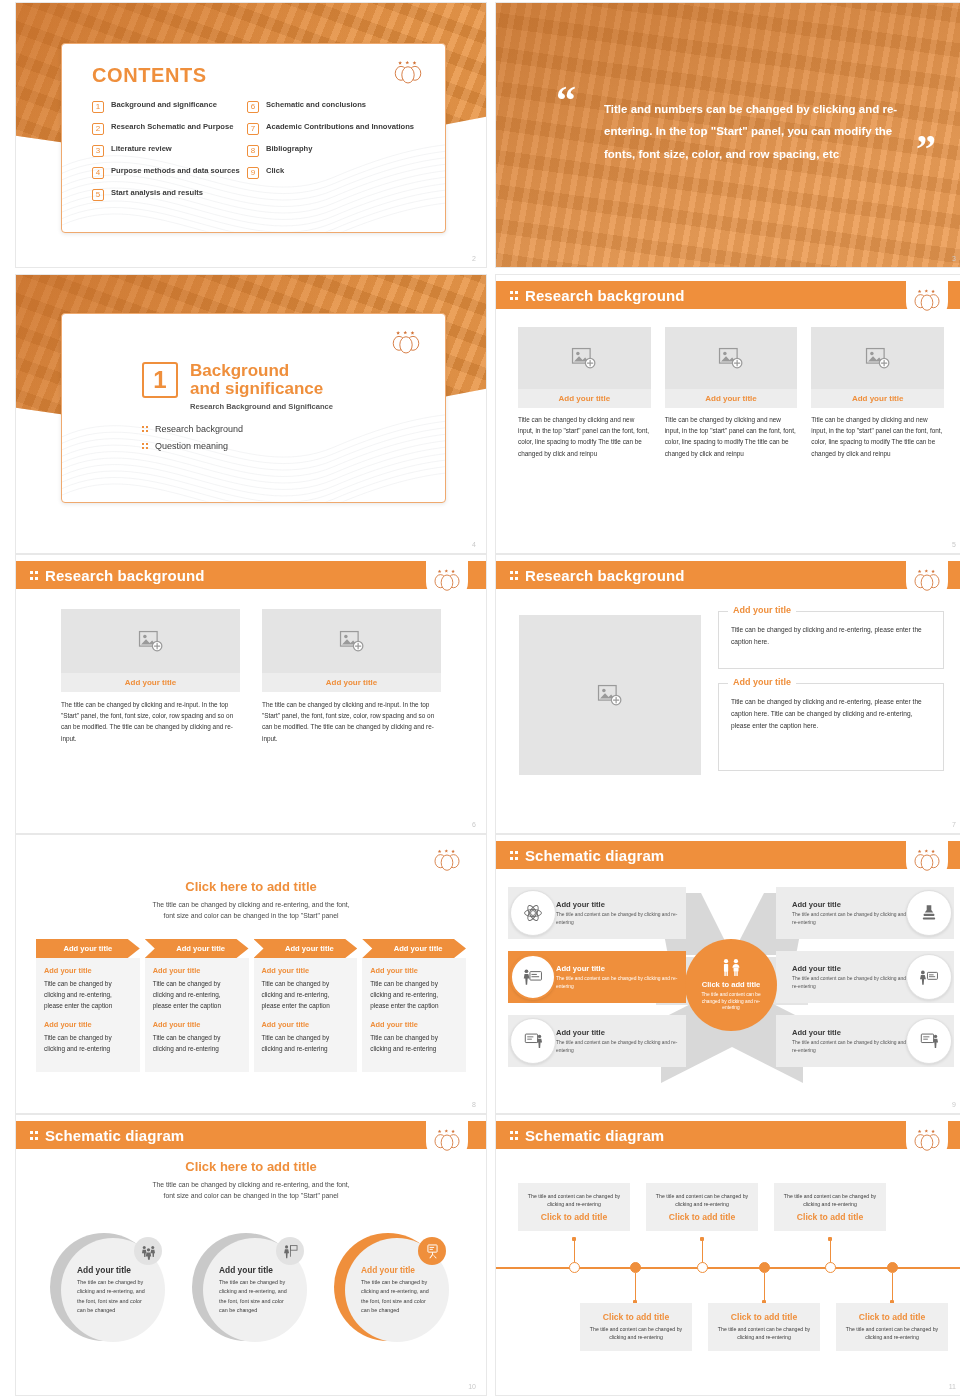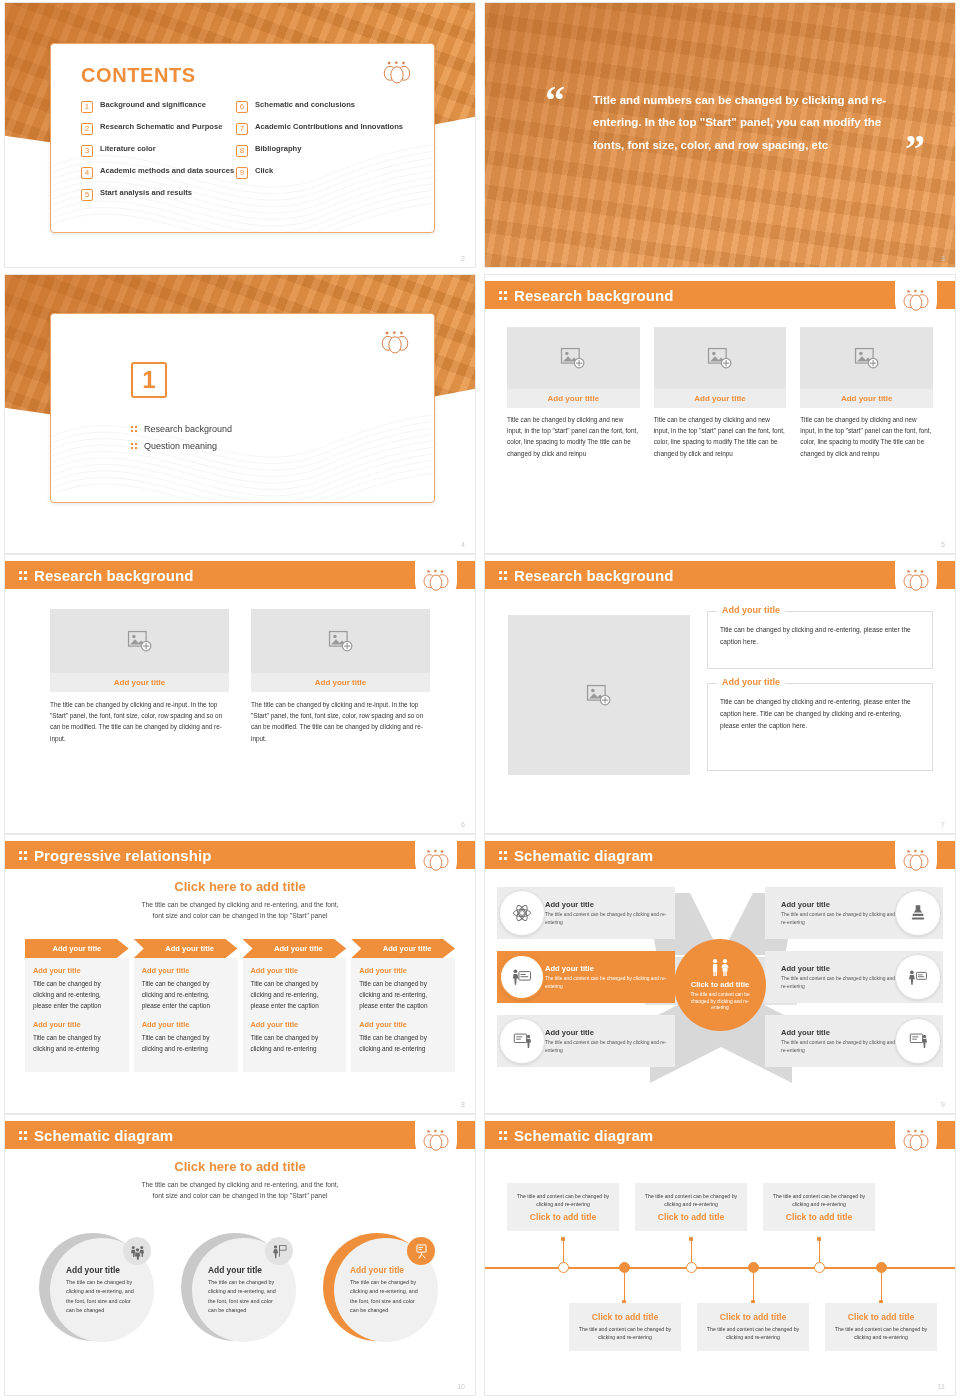--- a/index.html
+++ b/index.html
@@ -6,21 +6,21 @@
   body {
     width: 960px; height: 1400px;
     background: #ffffff;
     font-family: "Liberation Sans", sans-serif;
     overflow: hidden;
   }
   .deck {
     display: grid;
     grid-template-columns: 480px 480px;
     grid-template-rows: 272px 280px 280px 280px 288px;
-    width: 960px; height: 1400px;
+    width: 960px; height: 1400px; padding-left: 11px;
   }
   .slide {
     position: relative;
     width: 472px; height: 266px;
     margin: 2px 4px;
     background: #fff;
     overflow: hidden;
     border: 1px solid #e8e8e8;
   }
   .slide.tall { height: 280px; }
@@ -102,21 +102,21 @@
   }
   .toc-txt { font-size: 7.6px; color: #3c3c3c; font-weight: bold; line-height: 1.28; }
 
   
   .quote-wrap { position: absolute; left: 60px; top: 72px; right: 40px; }
   .qmark { position: absolute; font-size: 40px; color: #fff; font-weight: bold;
            font-family: "Liberation Serif", serif; line-height: .6; }
   .qmark.open { left: 0px; top: 14px; }
   .qmark.close { right: -10px; top: 62px; }
   .quote-text {
-    position: absolute; left: 48px; top: 14px; width: 300px;
+    position: absolute; left: 48px; top: 23px; width: 300px;
     color: #fff; font-size: 11.5px; font-weight: bold; line-height: 1.95;
   }
 
   
   .sec-card { left: 45px; top: 38px; width: 385px; height: 190px; }
   .sec-inner { position: absolute; left: 80px; top: 48px; display: flex; gap: 12px; }
   .sec-num {
     width: 36px; height: 36px; border: 2px solid #ef8f3c; border-radius: 3px;
     color: #ef8f3c; font-size: 24px; font-weight: bold;
     display: flex; align-items: center; justify-content: center;
@@ -397,25 +397,25 @@
           <div class="toc-item">
               <span class="toc-num">1</span>
               <span class="toc-txt">Background and significance</span>
             </div>
           <div class="toc-item">
               <span class="toc-num">2</span>
               <span class="toc-txt">Research Schematic and Purpose</span>
             </div>
           <div class="toc-item">
               <span class="toc-num">3</span>
-              <span class="toc-txt">Literature color</span>
+              <span class="toc-txt">Literature review</span>
             </div>
           <div class="toc-item">
               <span class="toc-num">4</span>
-              <span class="toc-txt">Academic methods and data sources</span>
+              <span class="toc-txt">Purpose methods and data sources</span>
             </div>
           <div class="toc-item">
               <span class="toc-num">5</span>
               <span class="toc-txt">Start analysis and results</span>
             </div>
         </div>
         <div class="toc-col">
           <div class="toc-item">
               <span class="toc-num">6</span>
               <span class="toc-txt">Schematic and conclusions</span>
@@ -455,20 +455,25 @@
     <div class="bg-photo bg-clip"></div>
     <div class="card sec-card">
       <svg class="wave" viewBox="0 0 400 90" preserveAspectRatio="none">
           <use href="#sym-wave"></use>
         </svg>
       <svg width="34" height="30" style="position:absolute;right:22px;top:12px">
           <use href="#sym-logo"></use>
         </svg>
       <div class="sec-inner">
         <div class="sec-num">1</div>
+        <div>
+          <div class="sec-h">Background</div>
+          <div class="sec-h">and significance</div>
+          <div class="sec-sub">Research Background and Significance</div>
+        </div>
       </div>
       <div class="sec-bullets">
         <div class="sec-bullet">
             <span class="bdots"></span>
             <span class="t">Research background</span>
           </div>
         <div class="sec-bullet">
             <span class="bdots"></span>
             <span class="t">Question meaning</span>
           </div>
@@ -574,24 +579,20 @@
       </div>
       <div class="fset" style="height:88px">
         <span class="fset-legend">Add your title</span>
         <div class="body-txt">Title can be changed by clicking and re-entering, please enter the caption here. Title can be changed by clicking and re-entering, please enter the caption here.</div>
       </div>
     </div>
     <div class="pagenum">7</div>
   </div>
 
   <div class="slide tall">
-    <div class="hdr">
-      <span class="dots"></span>
-      <h2>Progressive relationship</h2>
-    </div>
     <div class="logo-badge">
       <svg width="32" height="28">
           <use href="#sym-logo"></use>
         </svg>
     </div>
     <div class="ctr-title">Click here to add title</div>
     <div class="ctr-sub">
       <span>The title can be changed by clicking and re-entering, and the font,</span><br>
       <span>font size and color can be changed in the top "Start" panel</span>
     </div>

